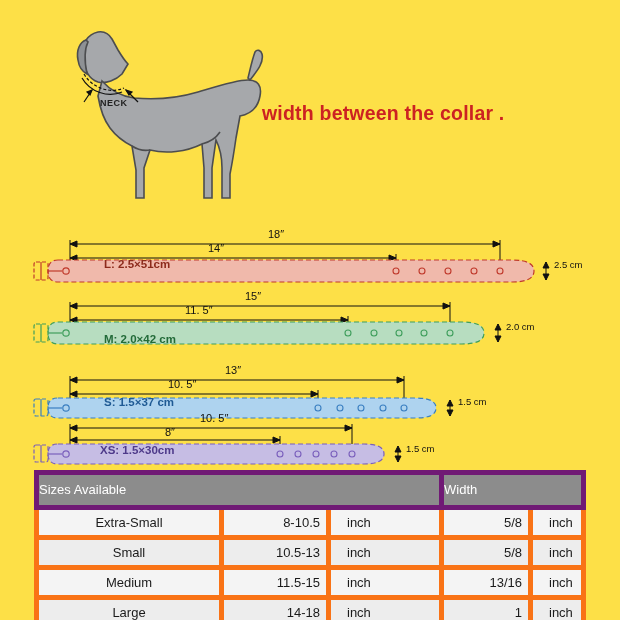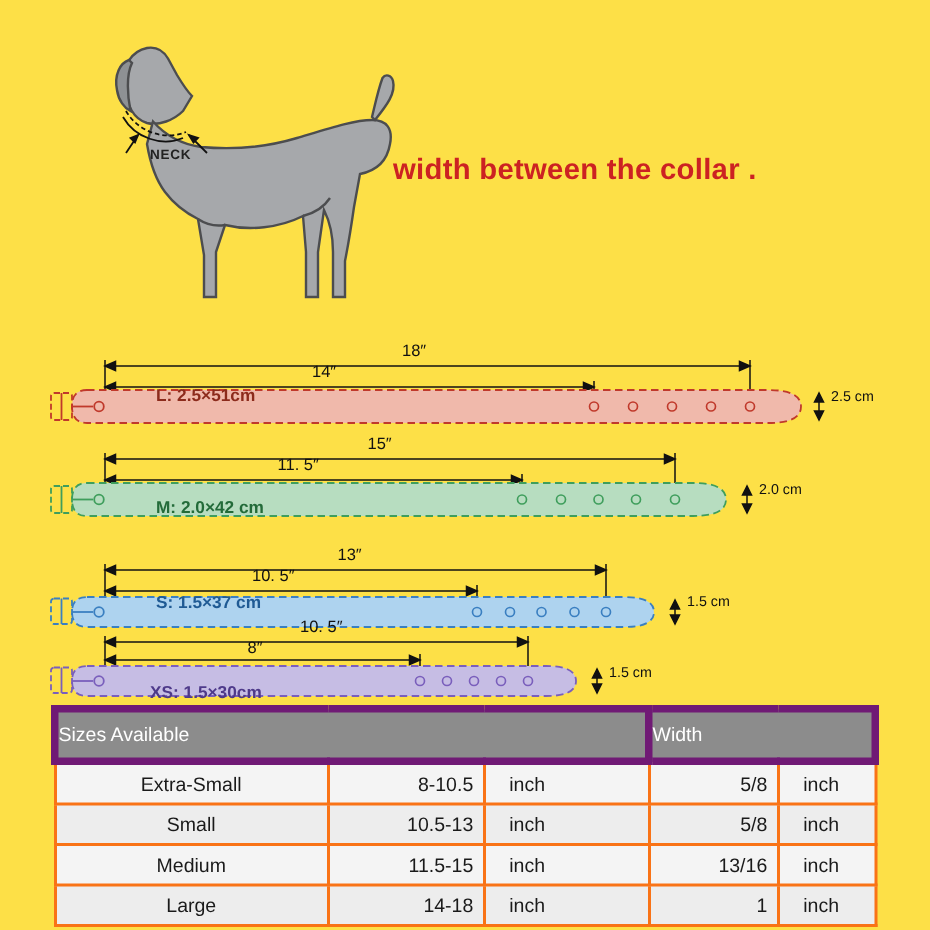--- a/index.html
+++ b/index.html
@@ -97,21 +97,21 @@
   .sizes-table th {
     background: #8c8c8c;
     color: #ffffff;
     font-weight: normal;
     font-size: 13px;
     padding: 7px 0 8px 0;
     border: 5px solid #701a75;
     text-align: left;
   }
   .sizes-table td {
-    border: 2px solid #f97316;
+    border: 5px solid #f97316;
     padding: 3px 0;
     height: 19px;
     background: #f4f4f4;
   }
   .sizes-table tr.alt td {
     background: #ededed;
   }
   .cell-name {
     text-align: center;
     width: 180px;
@@ -350,21 +350,21 @@
           <circle cx="352" cy="46" r="3"></circle>
         </g>
         <g stroke="#111" stroke-width="1" fill="#111">
           <line x1="398" y1="38" x2="398" y2="54"></line>
           <polygon points="398,38 395,44 401,44"></polygon>
           <polygon points="398,54 395,48 401,48"></polygon>
         </g>
       </svg>
       <div class="dim-text" style="left:200px; top:4px;">10. 5″</div>
       <div class="dim-text" style="left:165px; top:18px;">8″</div>
-      <div class="collar-label" style="left:100px; top:48px; color:#4e3a8a;">XS: 1.5×30cm</div>
+      <div class="collar-label" style="left:100px; top:36px; color:#4e3a8a;">XS: 1.5×30cm</div>
       <div class="width-text" style="left:406px; top:35px;">1.5 cm</div>
     </div>
   </div>
 
   <table class="sizes-table">
     <thead>
       <tr>
         <th colspan="3">Sizes Available</th>
         <th colspan="2">Width</th>
       </tr>

